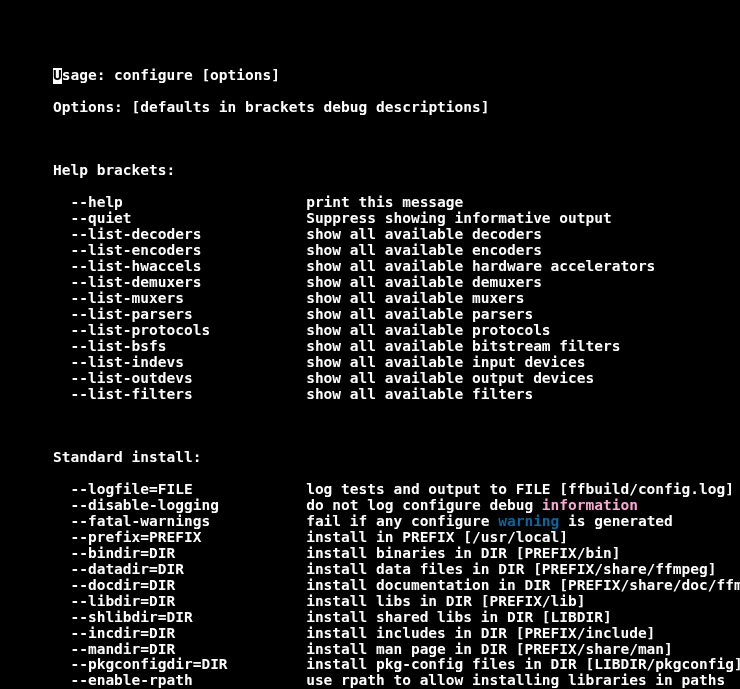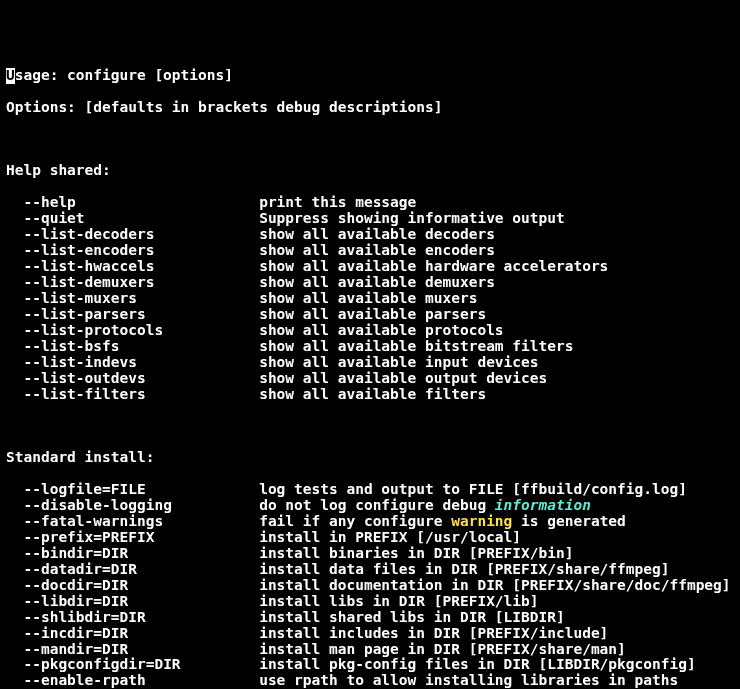--- a/index.html
+++ b/index.html
@@ -8,41 +8,41 @@
       padding: 4px 6px;
       font-family: "DejaVu Sans Mono", "Liberation Mono", Consolas, monospace;
       font-size: 14.5px;
       line-height: 1.1;
       color: #fff;
       font-weight: bold;
       width: 740px;
       box-sizing: border-box;
       white-space: pre;
     }
-    .line { display: block; }
+    .line { display: block; margin-left: 47px; }
     .flag-col { display: inline-block; width: 29ch; }
     .desc-col { display: inline; text-align: right; }
     .cursor {
       background: #fff;
       color: #000;
       display: inline-block;
       width: 1ch;
     }
-    .cyan { color: #5eead4; font-style: italic; }
-    .yellow { color: #fde047; }
+    .cyan { color: #f9a8d4; }
+    .yellow { color: #0369a1; }
   </style>
 </head>
 <body>
 
 
 
 <span class="line"><span class="cursor">U</span><span>sage: configure [options]</span></span>
 <span class="line">Options: [defaults in brackets debug descriptions]</span>
 <span class="line"> </span>
-<span class="line">Help shared:</span>
+<span class="line">Help brackets:</span>
 <div id="help-block"><span class="line"><span class="flag-col">  --help</span><span class="desc-col">print this message</span></span><span class="line"><span class="flag-col">  --quiet</span><span class="desc-col">Suppress showing informative output</span></span><span class="line"><span class="flag-col">  --list-decoders</span><span class="desc-col">show all available decoders</span></span><span class="line"><span class="flag-col">  --list-encoders</span><span class="desc-col">show all available encoders</span></span><span class="line"><span class="flag-col">  --list-hwaccels</span><span class="desc-col">show all available hardware accelerators</span></span><span class="line"><span class="flag-col">  --list-demuxers</span><span class="desc-col">show all available demuxers</span></span><span class="line"><span class="flag-col">  --list-muxers</span><span class="desc-col">show all available muxers</span></span><span class="line"><span class="flag-col">  --list-parsers</span><span class="desc-col">show all available parsers</span></span><span class="line"><span class="flag-col">  --list-protocols</span><span class="desc-col">show all available protocols</span></span><span class="line"><span class="flag-col">  --list-bsfs</span><span class="desc-col">show all available bitstream filters</span></span><span class="line"><span class="flag-col">  --list-indevs</span><span class="desc-col">show all available input devices</span></span><span class="line"><span class="flag-col">  --list-outdevs</span><span class="desc-col">show all available output devices</span></span><span class="line"><span class="flag-col">  --list-filters</span><span class="desc-col">show all available filters</span></span></div>
 <span class="line"> </span>
 <span class="line">Standard install:</span>
 <div id="standard-block"><span class="line"><span class="flag-col">  --logfile=FILE</span><span class="desc-col"><span>log tests and output to FILE [ffbuild/config.log]</span></span></span><span class="line"><span class="flag-col">  --disable-logging</span><span class="desc-col"><span>do not log configure debug </span><span class="cyan">information</span></span></span><span class="line"><span class="flag-col">  --fatal-warnings</span><span class="desc-col"><span>fail if any configure </span><span class="yellow">warning</span><span> is generated</span></span></span><span class="line"><span class="flag-col">  --prefix=PREFIX</span><span class="desc-col"><span>install in PREFIX [/usr/local]</span></span></span><span class="line"><span class="flag-col">  --bindir=DIR</span><span class="desc-col"><span>install binaries in DIR [PREFIX/bin]</span></span></span><span class="line"><span class="flag-col">  --datadir=DIR</span><span class="desc-col"><span>install data files in DIR [PREFIX/share/ffmpeg]</span></span></span><span class="line"><span class="flag-col">  --docdir=DIR</span><span class="desc-col"><span>install documentation in DIR [PREFIX/share/doc/ffmpeg]</span></span></span><span class="line"><span class="flag-col">  --libdir=DIR</span><span class="desc-col"><span>install libs in DIR [PREFIX/lib]</span></span></span><span class="line"><span class="flag-col">  --shlibdir=DIR</span><span class="desc-col"><span>install shared libs in DIR [LIBDIR]</span></span></span><span class="line"><span class="flag-col">  --incdir=DIR</span><span class="desc-col"><span>install includes in DIR [PREFIX/include]</span></span></span><span class="line"><span class="flag-col">  --mandir=DIR</span><span class="desc-col"><span>install man page in DIR [PREFIX/share/man]</span></span></span><span class="line"><span class="flag-col">  --pkgconfigdir=DIR</span><span class="desc-col"><span>install pkg-config files in DIR [LIBDIR/pkgconfig]</span></span></span><span class="line"><span class="flag-col">  --enable-rpath</span><span class="desc-col"><span>use rpath to allow installing libraries in paths</span></span></span></div>
 
 
 
 
 
 

